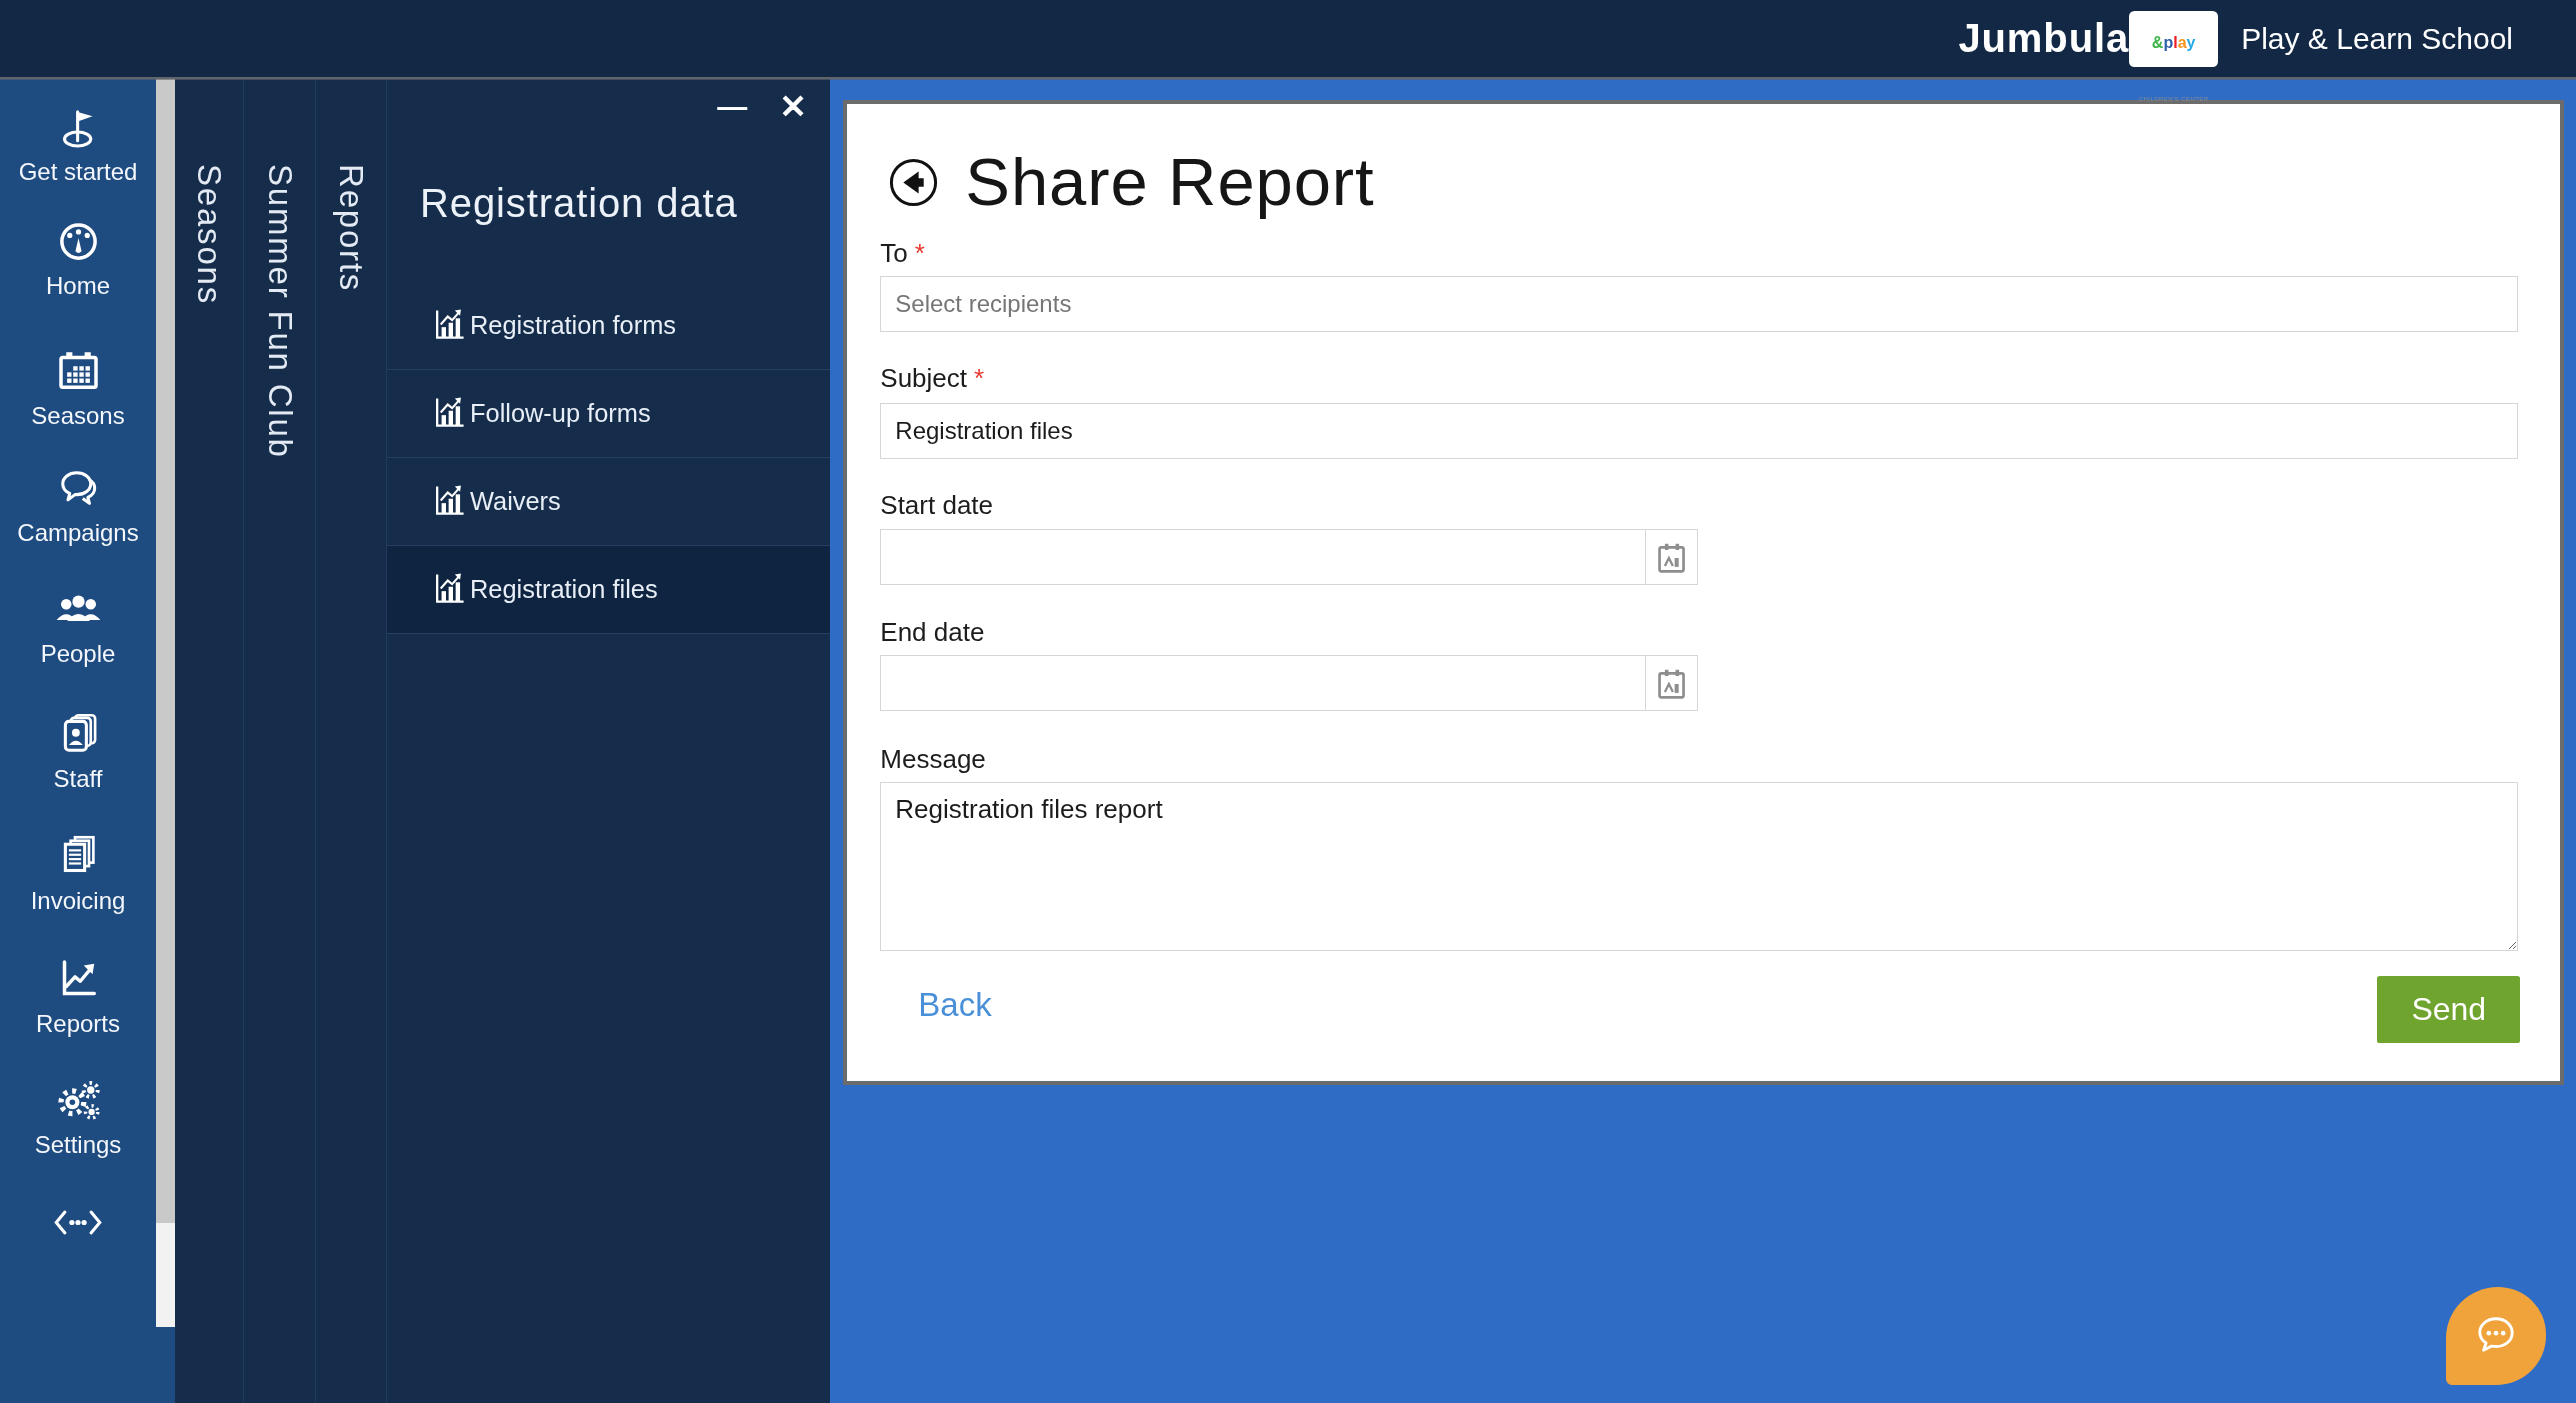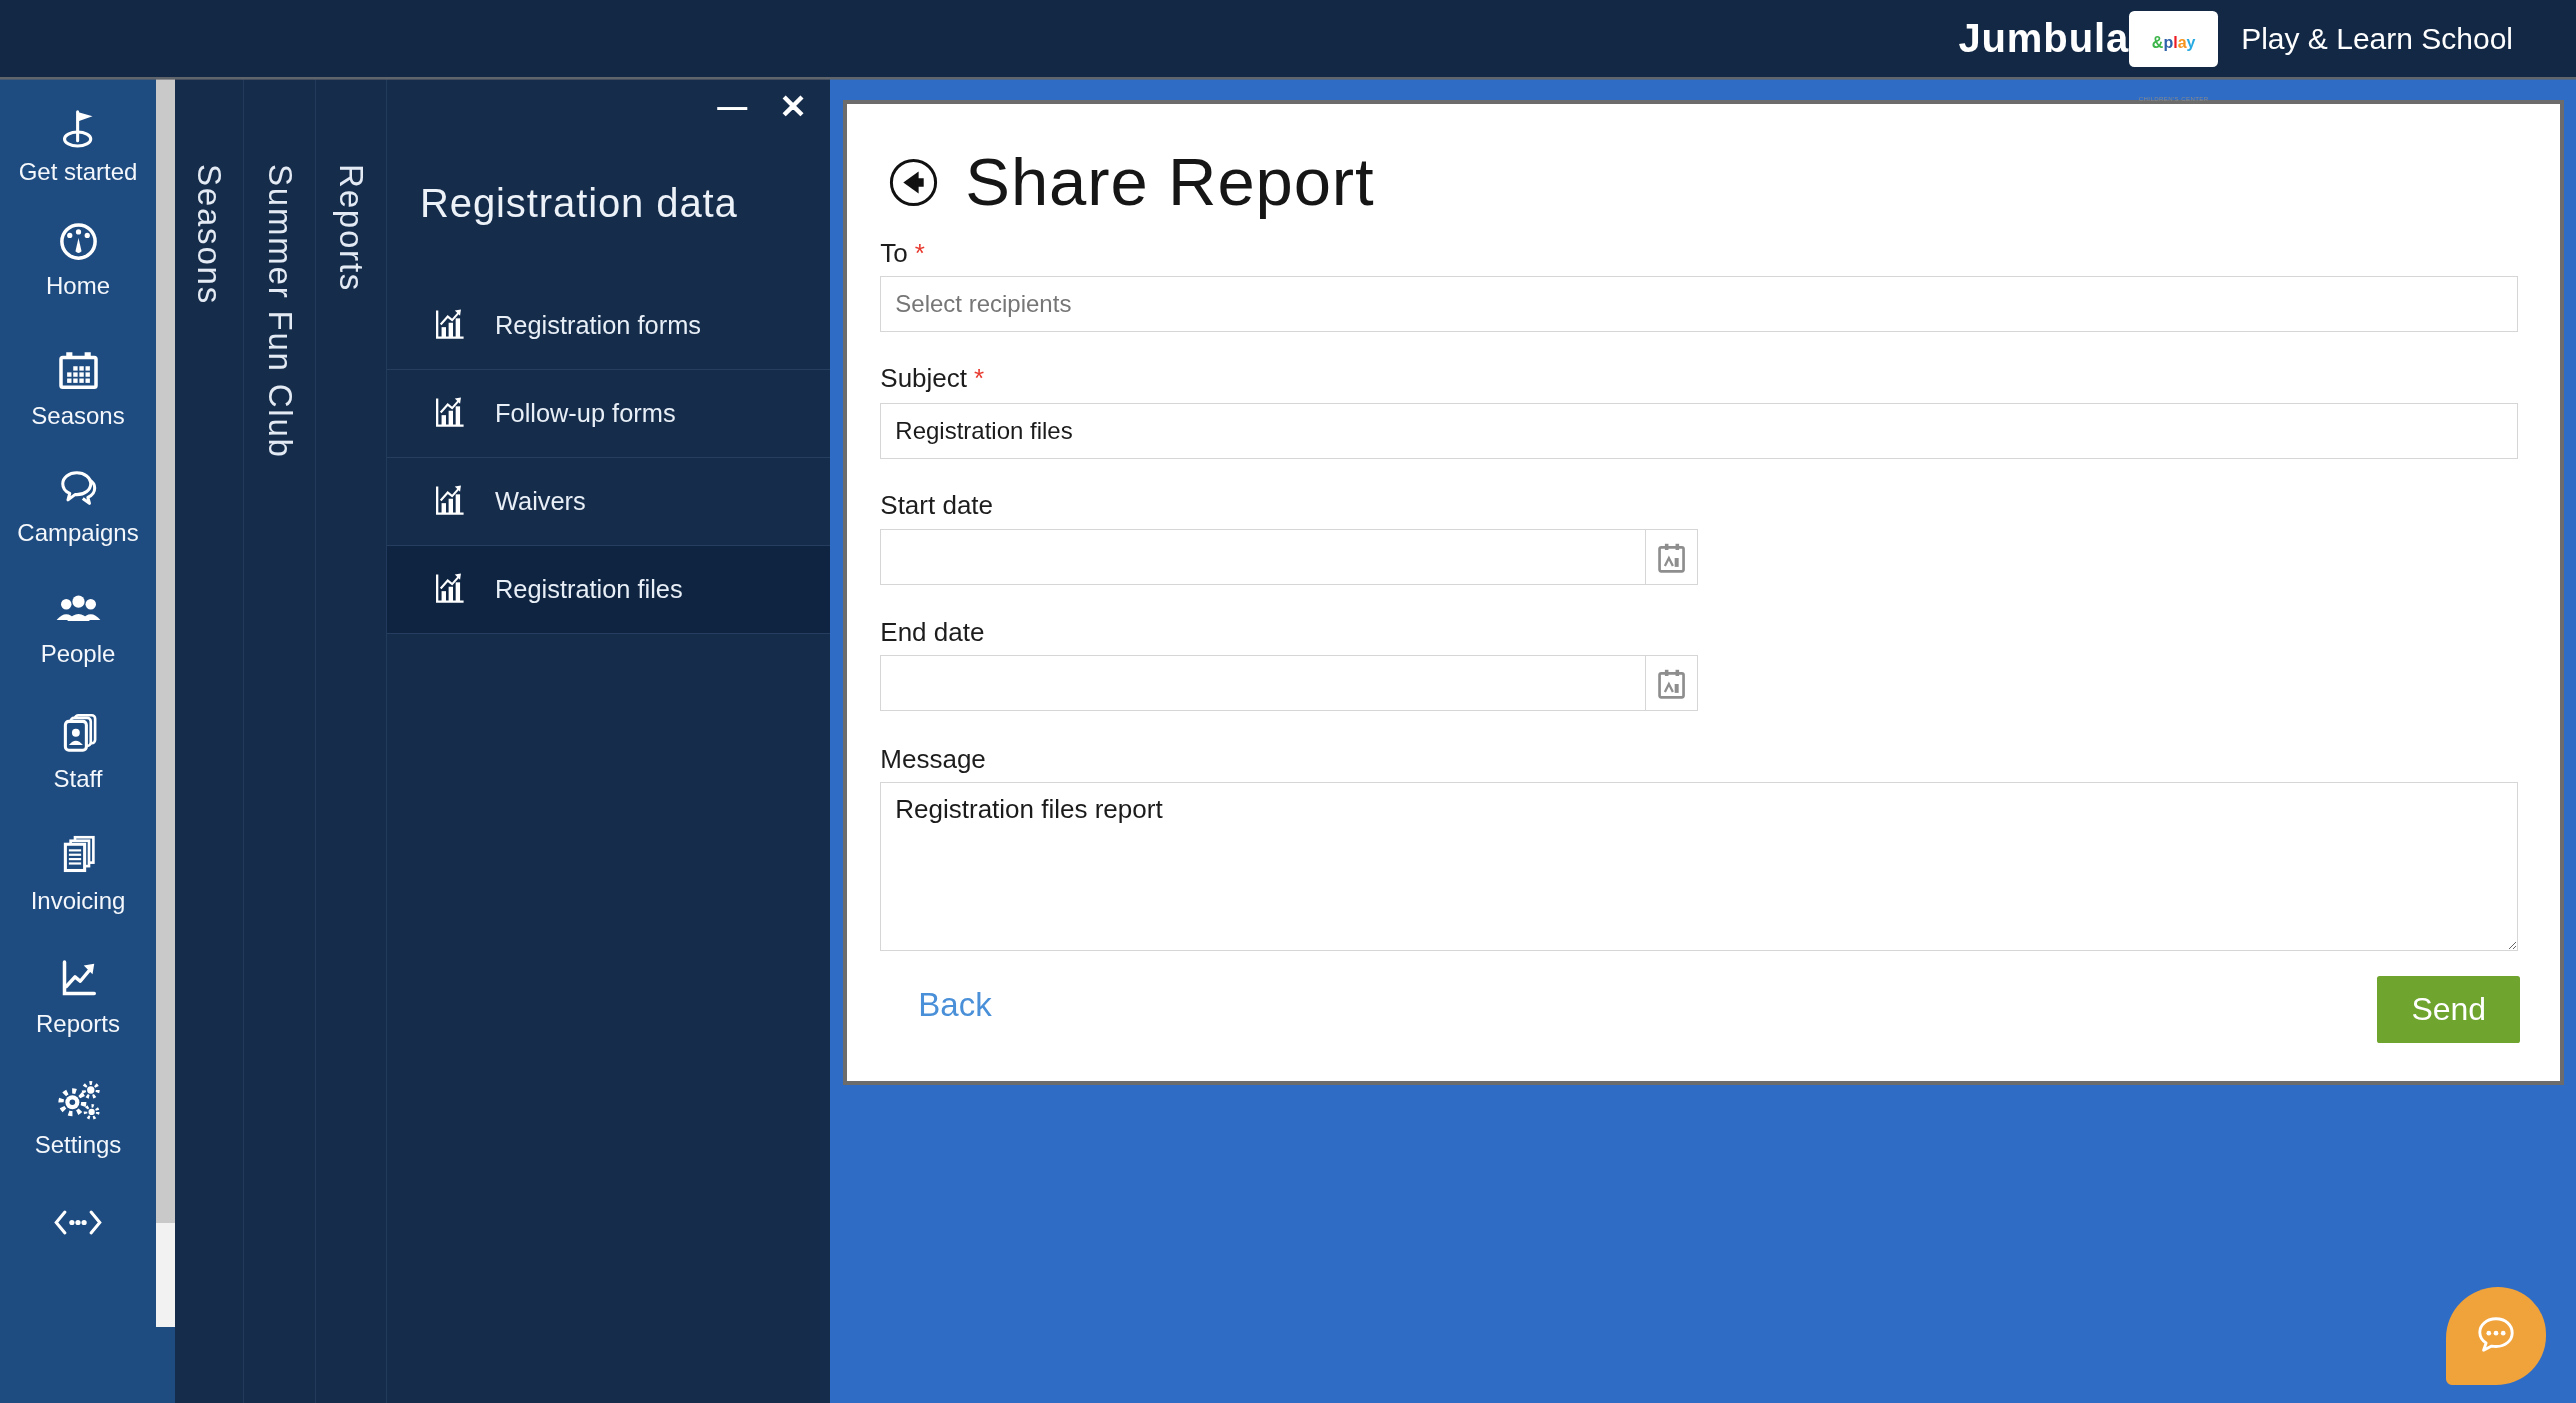--- a/index.html
+++ b/index.html
@@ -44,21 +44,21 @@
   
   .panel { position:absolute; left:387px; top:77px; width:443px; height:1327px; background:#152C4B;
            border-top:1.8px solid #1E3659; z-index:10; }
   .panel-controls { position:absolute; top:12.3px; right:23px; display:flex; gap:32px; align-items:center; }
   .ctrl { color:#fff; font-weight:700; cursor:pointer; line-height:1; }
   .ctrl.min { font-size:30px; }
   .ctrl.close { font-size:33px; }
   .panel-title { position:absolute; left:33px; top:103px; color:#EDF2F9; font-size:40px; font-weight:300;
                  letter-spacing:0.9px; }
   .panel-rows { position:absolute; left:0; top:204px; width:443px; }
-  .prow { height:88px; display:flex; align-items:center; padding-left:44px; gap:27px;
+  .prow { height:88px; display:flex; align-items:center; padding-left:44px; gap:2px;
           border-bottom:1.8px solid #263F60; cursor:pointer; }
   .prow.selected { background:#0E2440; }
   .prow .rlabel { color:#E9EFF7; font-size:25.4px; }
 
   
   .main { position:absolute; left:831px; top:77px; width:1745px; height:966px; background:#2E6CC6;
           border-top:2.6px solid #60646B; }
   .card { position:absolute; left:12.3px; top:21px; width:1721px; height:985px; background:#fff;
           border:4.4px solid #6C6C6C; }
   .card-abs { position:absolute; }

